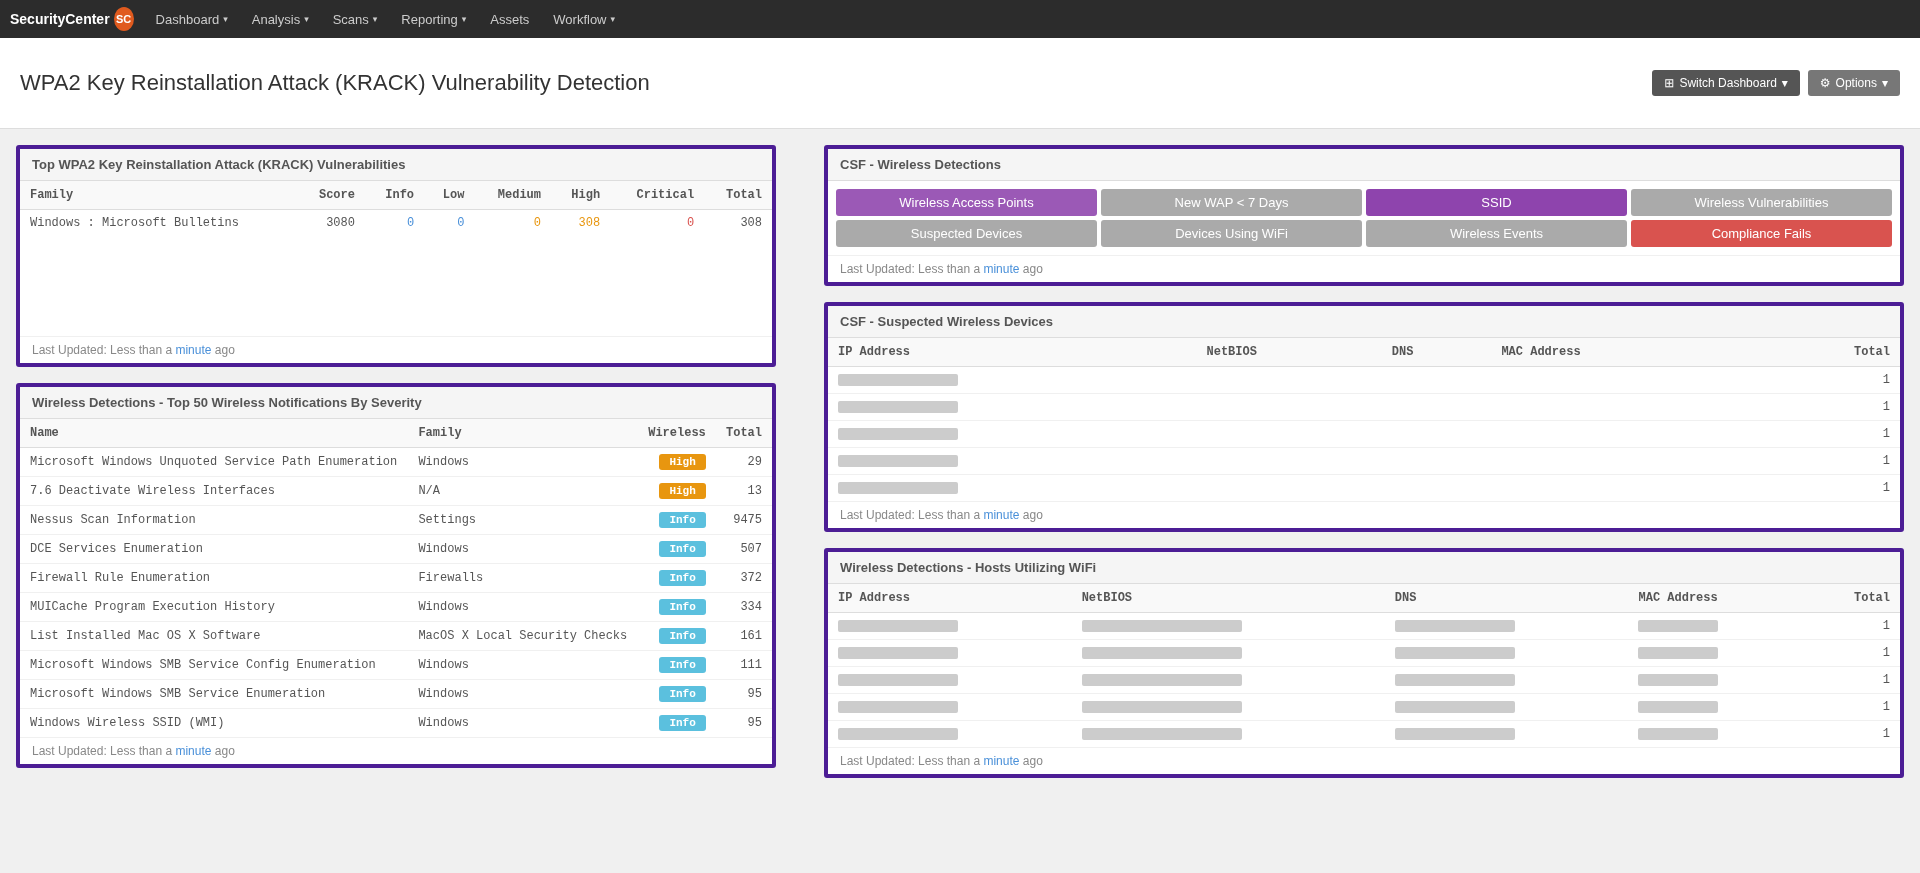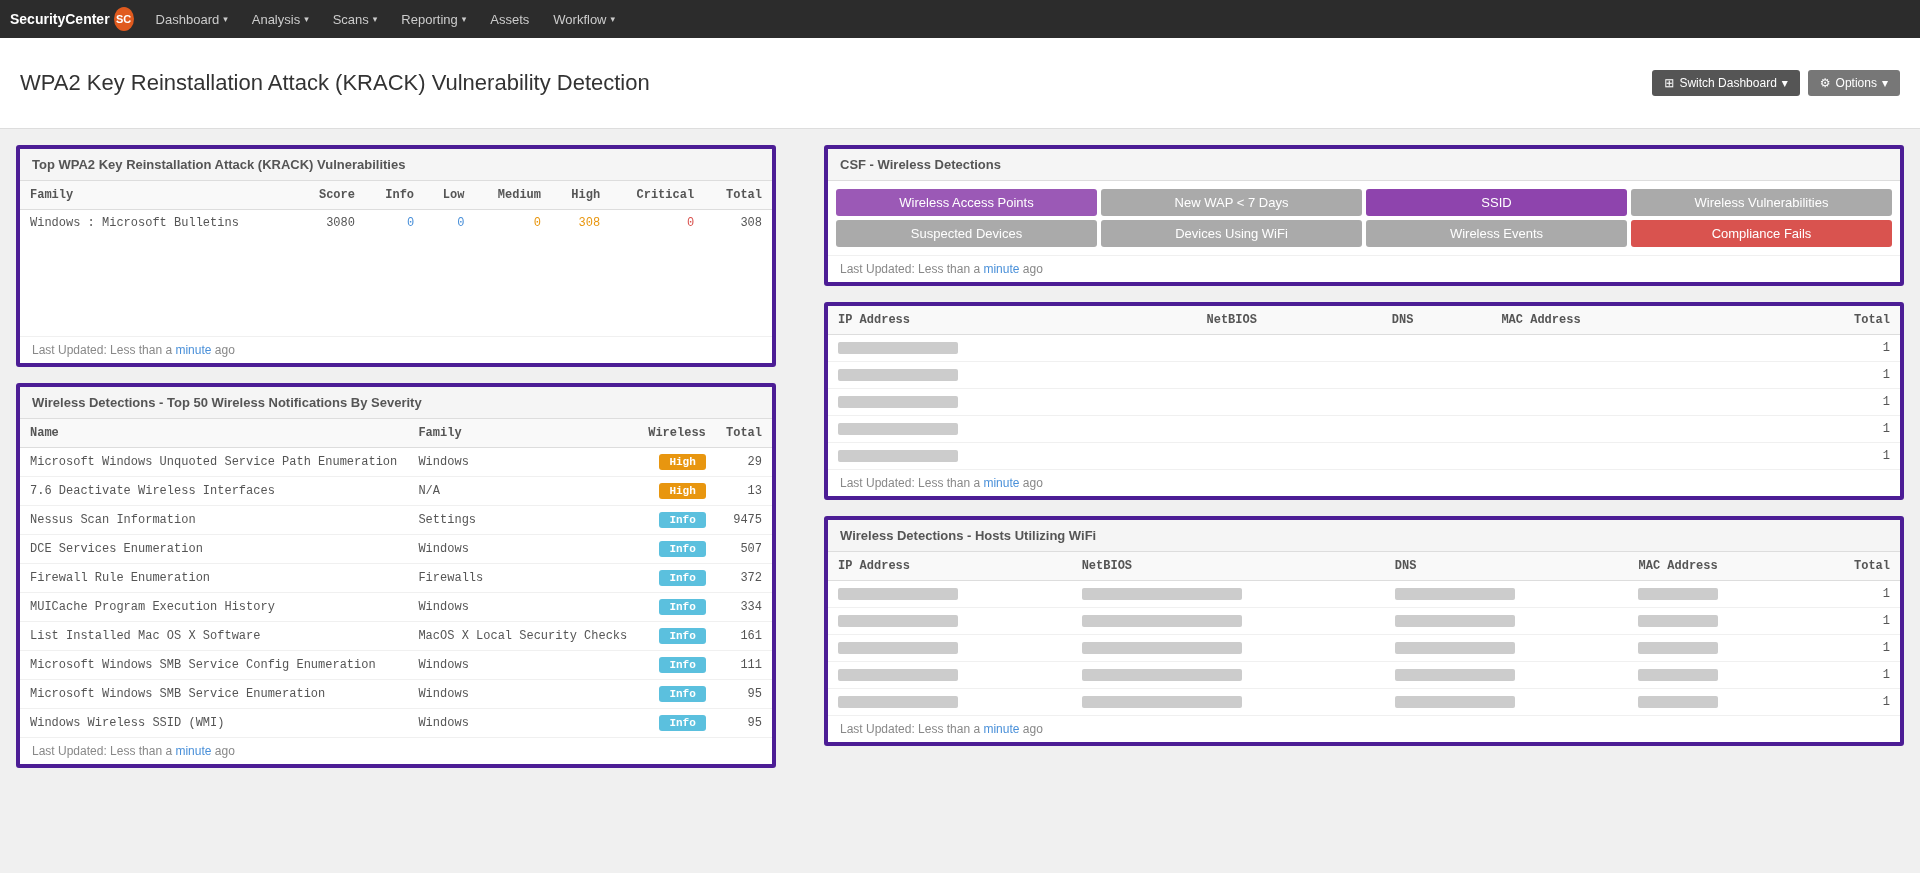--- a/index.html
+++ b/index.html
@@ -362,20 +362,21 @@
           <button class="csf-btn csf-btn-gray">Devices Using WiFi</button>
           <button class="csf-btn csf-btn-gray">Wireless Events</button>
           <button class="csf-btn csf-btn-red">Compliance Fails</button>
         </div>
       <div class="last-updated">
         Last Updated: Less than a <a href="#">minute</a> ago
       </div>
     </div>
 
     <div class="panel">
+      <div class="panel-header">CSF - Suspected Wireless Devices</div>
       <div class="panel-body">
         <table>
           <thead>
             <tr>
               <th>IP Address</th>
               <th>NetBIOS</th>
               <th>DNS</th>
               <th>MAC Address</th>
               <th class="th-right">Total</th>
             </tr>

